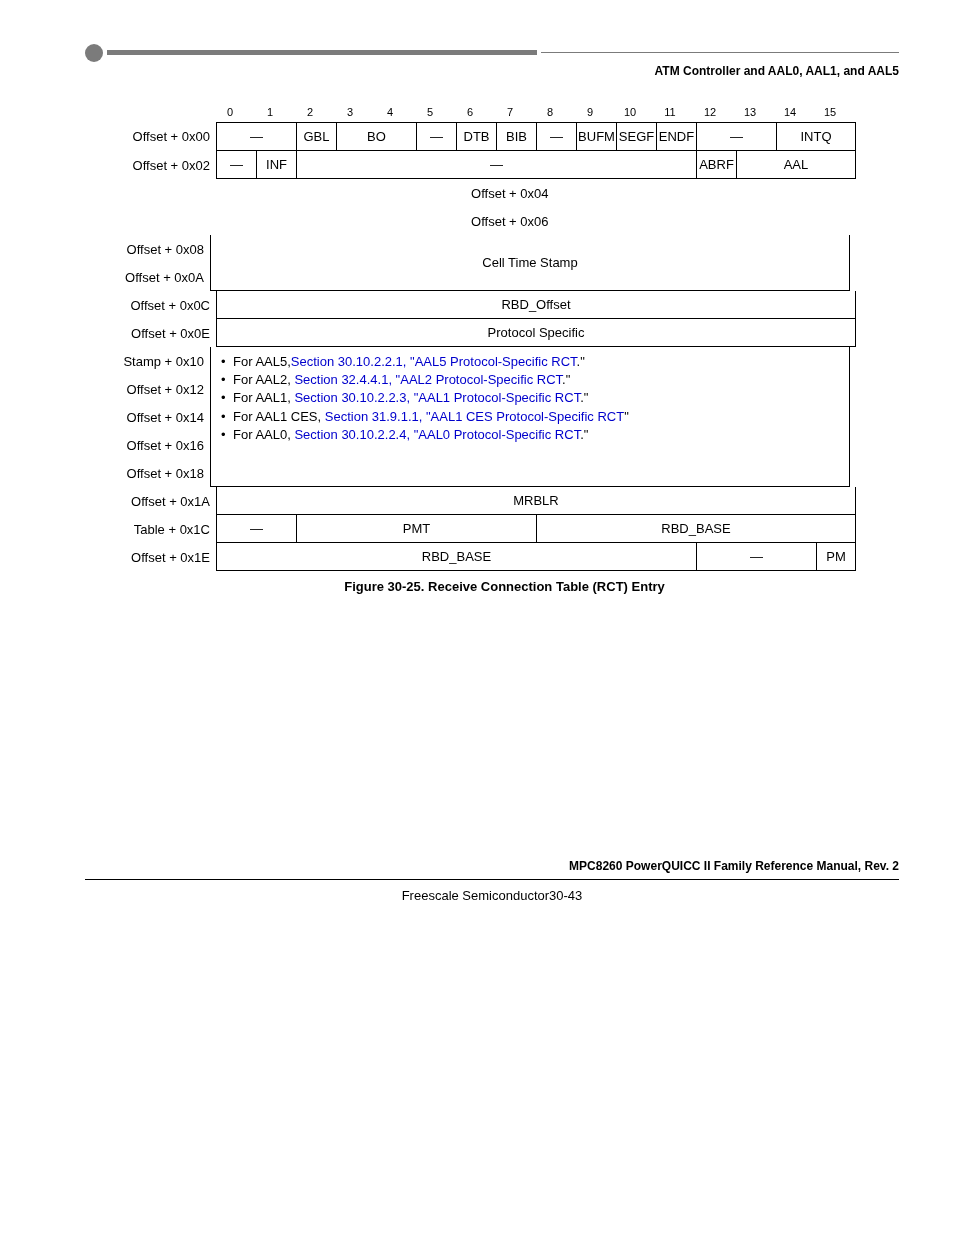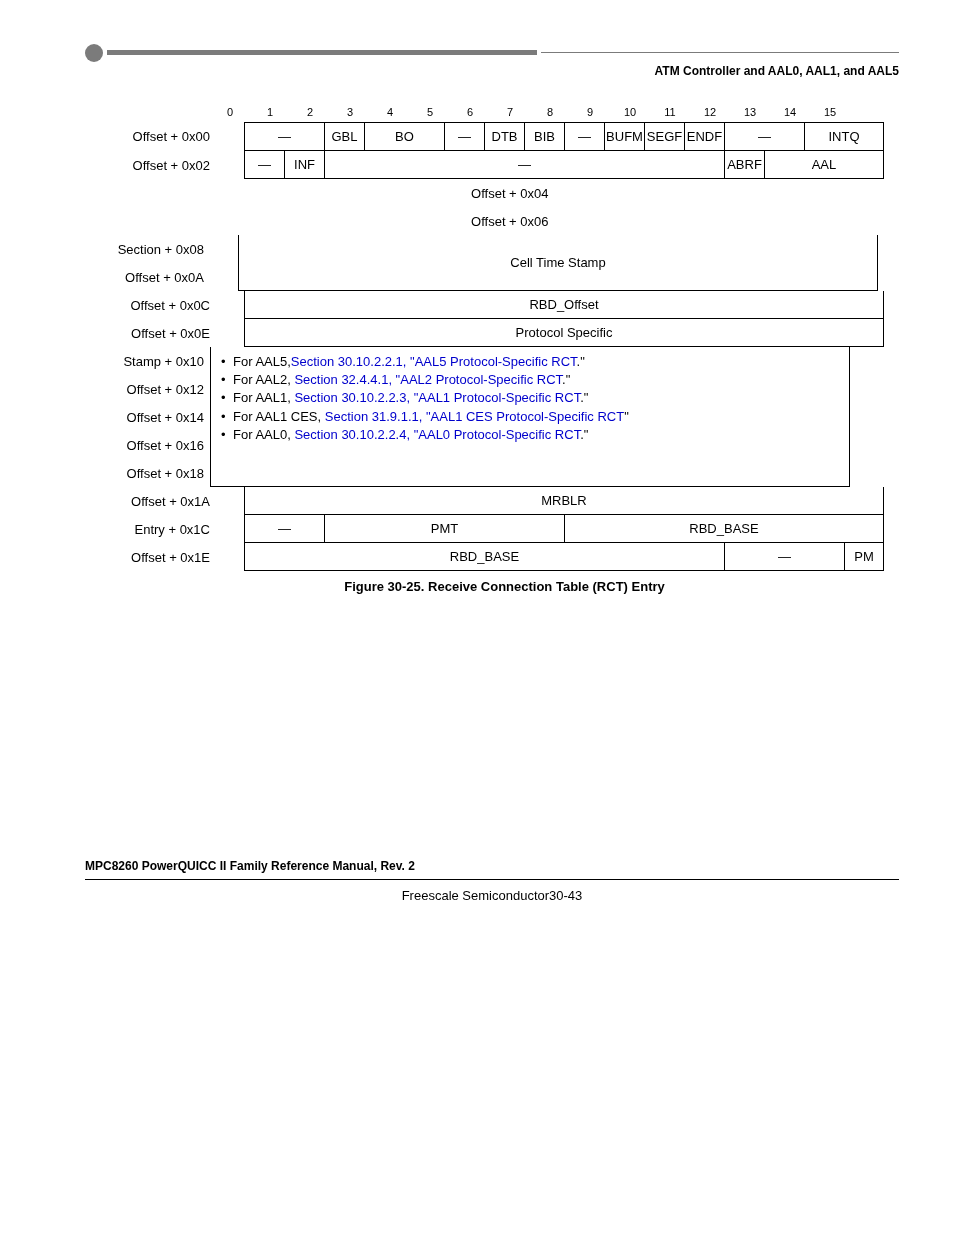--- a/index.html
+++ b/index.html
@@ -67,21 +67,20 @@
   }
   .bit-header .bits div {
     flex: 1;
     text-align: center;
     font-size: 11px;
     padding-bottom: 4px;
   }
   .row-flex {
     display: flex;
     align-items: stretch;
-    gap: 28px;
   }
   .row-label {
     width: 100px;
     flex: none;
     text-align: right;
     padding-right: 6px;
     font-size: 13px;
     display: flex;
     align-items: center;
     justify-content: flex-end;
@@ -133,21 +132,21 @@
     font-size: 13px;
     margin-top: 8px;
   }
   .footer {
     position: absolute;
     bottom: 40px;
     left: 85px;
     right: 55px;
   }
   .footer-title {
-    text-align: left;
+    text-align: right;
     font-weight: bold;
     font-size: 12px;
     margin-bottom: 6px;
   }
   .footer-rule {
     border-top: 1px solid #000;
     margin-bottom: 8px;
   }
   .footer-row {
     display: flex;
@@ -247,21 +246,21 @@
 
     <div class="row-flex" style="align-items:stretch;justify-content:center;">
       <div class="left-labels">
         <div>Offset + 0x04</div>
         <div>Offset + 0x06</div>
       </div>
     </div>
 
     <div class="row-flex" style="align-items:stretch;">
       <div class="left-labels">
-        <div>Section + 0x08</div>
+        <div>Offset + 0x08</div>
         <div>Offset + 0x0A</div>
       </div>
       <div class="row-cells noborder-top tall" style="height:56px;">
         <div class="cell" style="width:640px;height:56px;">Cell Time Stamp</div>
       </div>
     </div>
 
     <div class="row-flex">
       <div class="row-label">Offset + 0x0C</div>
       <div class="row-cells noborder-top">
@@ -296,21 +295,21 @@
     </div>
 
     <div class="row-flex">
       <div class="row-label">Offset + 0x1A</div>
       <div class="row-cells noborder-top">
         <div class="cell" style="width:640px;">MRBLR</div>
       </div>
     </div>
 
     <div class="row-flex">
-      <div class="row-label">Entry + 0x1C</div>
+      <div class="row-label">Table + 0x1C</div>
       <div class="row-cells noborder-top" id="cells-r1C">
           <div class="cell" style="width: 80px;">—</div>
           <div class="cell" style="width: 240px;">PMT</div>
           <div class="cell" style="width: 320px;">RBD_BASE</div>
         </div>
     </div>
 
     <div class="row-flex">
       <div class="row-label">Offset + 0x1E</div>
       <div class="row-cells noborder-top" id="cells-r1E">

